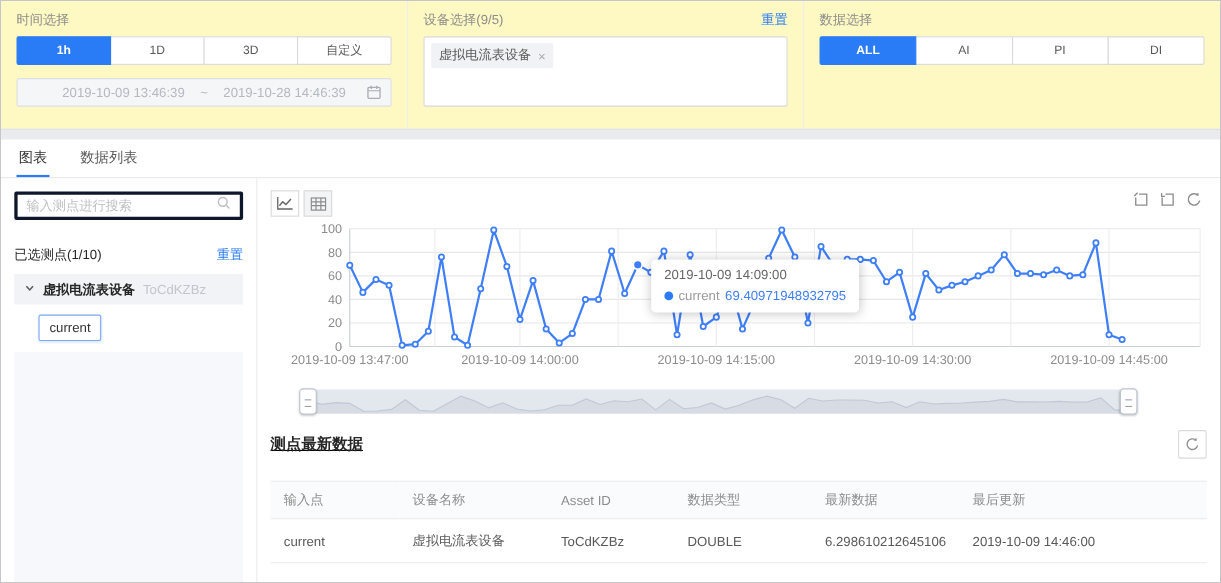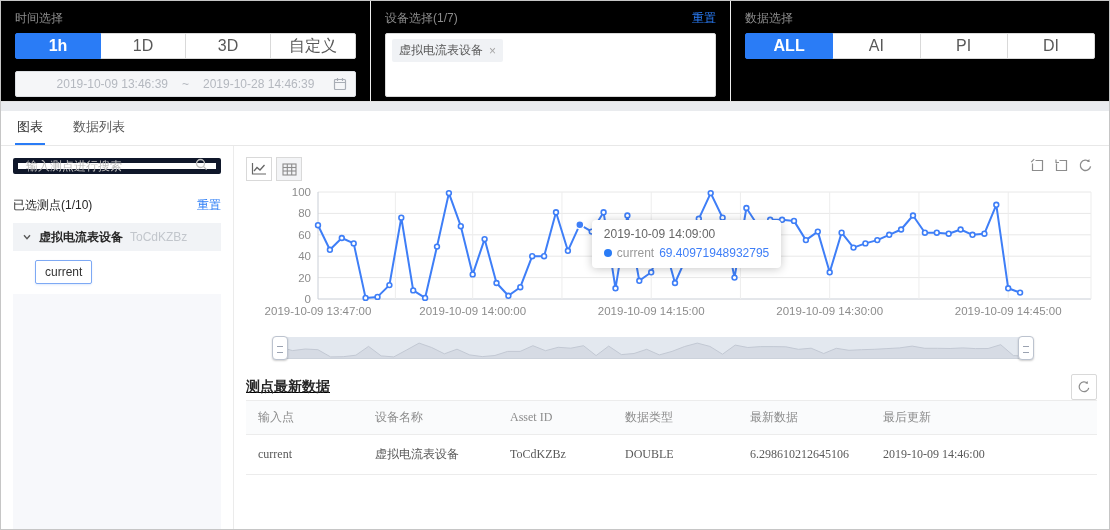--- a/index.html
+++ b/index.html
@@ -1,29 +1,29 @@
 <!DOCTYPE html>
 <html><head>
 <meta charset="utf-8">
 <style>
   * { margin:0; padding:0; box-sizing:border-box; }
   html,body { width:1110px; height:530px; font-family:"Liberation Sans", sans-serif; background:#fff; }
   .frame { width:1110px; height:530px; border:1px solid #c6c6c6; background:#fff; overflow:hidden; position:relative; }
 
   
-  .topbar { display:flex; height:100px; background:#000000; }
+  .topbar { display:flex; height:116px; background:#fef9c3; }
   .fsec { padding:9px 14px 0 14px; }
   .fsec-time { width:370px; border-right:1px solid #ededed; }
   .fsec-device { width:360px; border-right:1px solid #ededed; }
   .fsec-data { flex:1; }
   .flabel-row { display:flex; justify-content:space-between; align-items:center; height:16px; }
   .flabel { font-size:12px; color:#8c8c8c; }
   .link { font-size:12px; color:#2a7cf6; cursor:pointer; }
   .seg-group { display:flex; margin-top:7px; border-radius:2px; }
-  .seg-btn { flex:1; height:26px; line-height:24px; text-align:center; font-size:16px; color:#595959;
+  .seg-btn { flex:1; height:26px; line-height:24px; text-align:center; font-size:11px; color:#595959;
              background:#fff; border:1px solid #d9d9d9; margin-left:-1px; cursor:pointer; }
   .seg-btn:first-child { margin-left:0; border-radius:2px 0 0 2px; }
   .seg-btn:last-child { border-radius:0 2px 2px 0; }
   .seg-btn.active { background:#2a7cf6; border-color:#2a7cf6; color:#fff; font-weight:bold; position:relative; z-index:1; }
   .date-range { margin-top:12px; height:26px; background:#f5f6f8; border:1px solid #dcdfe3; border-radius:2px;
                 display:flex; align-items:center; justify-content:center; gap:14px; font-size:12px; color:#b4b8bf; position:relative; }
   .date-range .cal { position:absolute; right:8px; top:5px; }
   .device-box { margin-top:7px; height:64px; border:1px solid #d9d9d9; border-radius:2px; padding:5px 6px; background:#fff; }
   .tag { display:inline-flex; align-items:center; background:#f0f2f5; border-radius:2px; padding:3px 7px; font-size:12px; color:#595959; }
   .tag .tag-close { margin-left:6px; color:#a6a6a6; cursor:pointer; font-size:12px; }
@@ -32,21 +32,21 @@
 
   
   .main { height:419px; background:#fff; display:flex; flex-direction:column; }
   .tabsrow { height:35px; border-bottom:1px solid #e8e8e8; display:flex; gap:26px; padding:0 14px; align-items:flex-end; }
   .tab { font-size:13px; color:#595959; padding:0 2px 9px 2px; cursor:pointer; }
   .tab.active { color:#333; border-bottom:2px solid #2a7cf6; padding-bottom:7px; }
   .content { flex:1; display:flex; min-height:0; }
 
   
   .sidebar { width:233px; border-right:1px solid #ebebeb; padding:12px 12px 0 12px; display:flex; flex-direction:column; }
-  .searchbox { height:16px; border:5px solid #0f172a; border-radius:2px; display:flex; align-items:center; padding:0 8px; }
+  .searchbox { height:26px; border:3px solid #0f172a; border-radius:2px; display:flex; align-items:center; padding:0 8px; }
   .searchbox input { flex:1; border:0; outline:none; font-size:12px; color:#333; background:transparent; font-family:"Liberation Sans",sans-serif; }
   .searchbox input::placeholder { color:#bfbfbf; }
   .sel-row { display:flex; justify-content:space-between; align-items:center; margin-top:23px;text-align:center; }
   .sel-label { font-size:12px; color:#262626; }
   .tree { margin-top:9px; flex:1; display:flex; flex-direction:column; min-height:0; }
   .tree-head { height:28px; background:#f1f3f6; display:flex; align-items:center; gap:7px; padding:0 9px; cursor:pointer; }
   .tree-name { font-size:12px; color:#262626; font-weight:bold; }
   .tree-id { font-size:12px; color:#c2c6cc; }
   .tree-body { background:#fff; padding:9px 0 10px 22px; }
   .chip { display:inline-block; border:1px solid #7ea9f4; border-radius:2px; background:#fff; padding:4px 9px;
@@ -76,21 +76,21 @@
   .dz-handle.left { left:0; } .dz-handle.right { right:0; }
   .dz-handle i { display:block; height:1px; background:#9aa2b1; margin:5px 4px 0 4px; }
   .dz-handle i:first-child { margin-top:9px; }
 
   
   .latest { margin-top:14px; }
   .latest-head { display:flex; justify-content:space-between; align-items:center;text-decoration:underline; }
   .latest-title { font-size:14px; color:#262626; font-weight:bold; }
   .refresh-btn { width:26px; height:26px; border:1px solid #d9d9d9; border-radius:2px; background:#fff;
                  display:flex; align-items:center; justify-content:center; cursor:pointer; }
-  table.latest-table { width:100%; border-collapse:collapse; margin-top:0;font-family:Liberation Serif, serif; }
+  table.latest-table { width:100%; border-collapse:collapse; margin-top:20px; }
   .latest-table th { background:#fafbfc; border-top:1px solid #ececec; border-bottom:1px solid #ececec;
                      font-size:12px; color:#8c8c8c; font-weight:normal; text-align:left; height:34px; padding:0 12px; }
   .latest-table td { font-size:12px; color:#595959; height:40px; padding:0 12px; border-bottom:1px solid #ececec; }
 </style>
 </head>
 <body>
 
 <div class="frame">
 
   <div class="topbar">
@@ -114,21 +114,21 @@
               <line x1="4.5" y1="1" x2="4.5" y2="4" stroke="#a8adb5" stroke-width="1.2"></line>
               <line x1="9.5" y1="1" x2="9.5" y2="4" stroke="#a8adb5" stroke-width="1.2"></line>
               <line x1="1.5" y1="5.5" x2="12.5" y2="5.5" stroke="#a8adb5" stroke-width="1"></line>
             </svg>
         </span>
       </div>
     </section>
 
     <section class="fsec fsec-device">
       <div class="flabel-row">
-        <span class="flabel">设备选择(1/7)</span>
+        <span class="flabel">设备选择(9/5)</span>
         <span class="link">重置</span>
       </div>
       <div class="device-box" id="device-tags"><span class="tag">
             <span class="tag-label">虚拟电流表设备</span>
             <span class="tag-close">×</span>
           </span></div>
     </section>
 
     <section class="fsec fsec-data">
       <div class="flabel-row">

